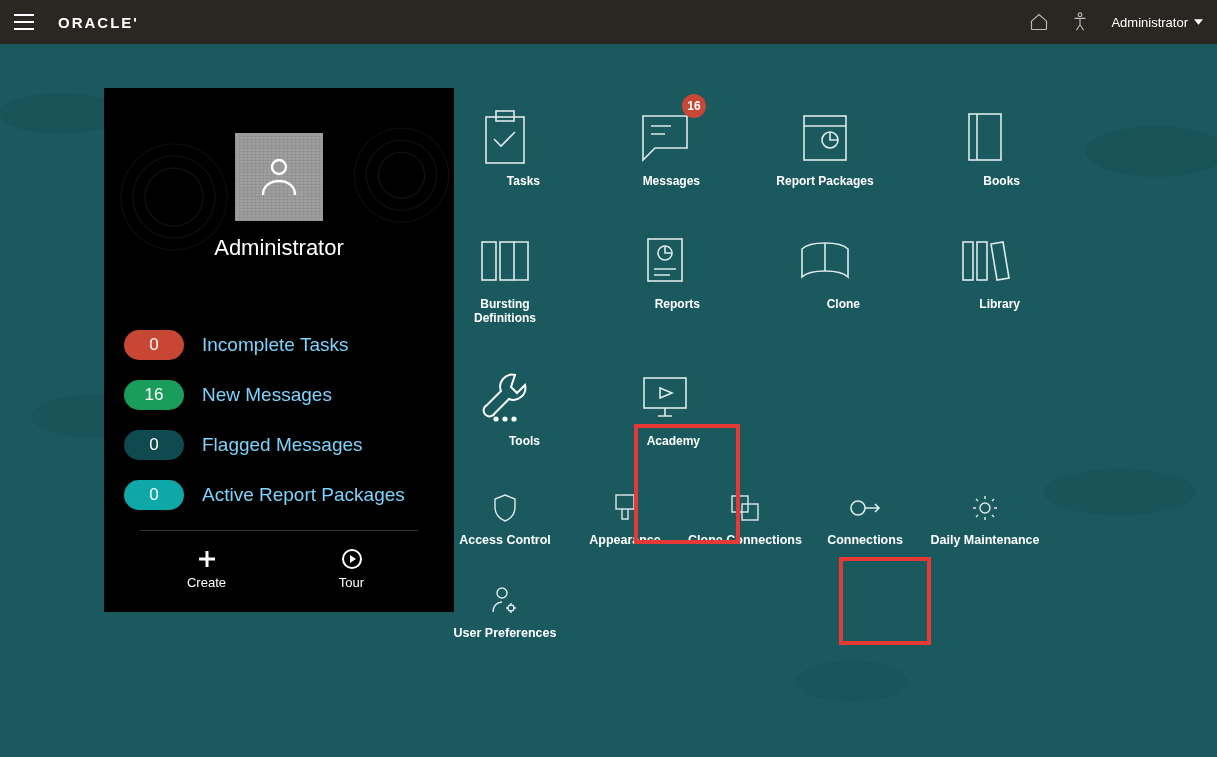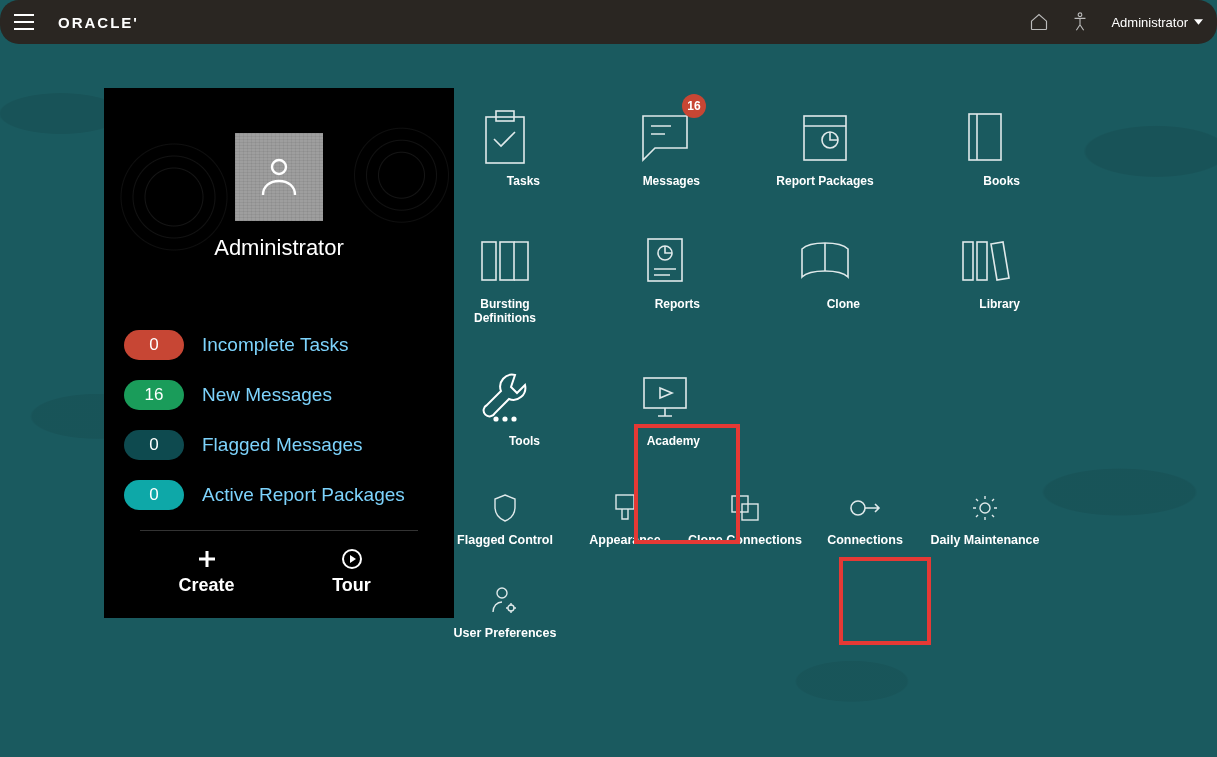--- a/index.html
+++ b/index.html
@@ -15,21 +15,21 @@
     radial-gradient(ellipse 130px 44px at 8% 55%, rgba(0,0,0,0.07) 50%, transparent 52%),
     radial-gradient(ellipse 150px 46px at 92% 65%, rgba(0,0,0,0.07) 50%, transparent 52%),
     radial-gradient(ellipse 110px 40px at 70% 90%, rgba(0,0,0,0.06) 50%, transparent 52%),
     linear-gradient(#1a5a5f,#1a5a5f);
 }
 
 
 .header {
   position: relative; z-index: 10;
   height: 44px; background: #2a2622; display: flex; align-items: center;
-  padding: 0 14px; color: #fff; border-radius: 19px;
+  padding: 0 14px; color: #fff;
 }
 .hamburger { cursor: pointer; margin-right: 24px; }
 .hamburger svg { display:block; }
 .brand { letter-spacing: 2px; font-size: 15px; font-weight: 600; }
 .header-right { margin-left: auto; display: flex; align-items: center; gap: 22px; }
 .header-right svg { display:block; cursor:pointer; }
 .user-dropdown { font-size: 13px; display:flex; align-items:center; gap:6px; cursor:pointer; }
 
 
 .profile-card {
@@ -65,21 +65,21 @@
 .pill.red { background:#c74634; }
 .pill.green { background:#1a9c5a; }
 .pill.teal-dark { background:#0e4a4f; }
 .pill.teal { background:#0ea8a8; }
 .stat-label { color:#7dd3fc; font-size: 19px; }
 
 .divider { height:1px; background: rgba(255,255,255,0.2); margin: 12px 16px 0; }
 .actions { display:flex; justify-content:space-around; padding: 18px 10px 22px; background: rgba(0,0,0,0.45); }
 .action { color:#fff; text-align:center; cursor:pointer; flex:1; }
 .action svg { display:block; margin:0 auto 6px; }
-.action-label { font-size: 18px; font-weight:700; }
+.action-label { font-size: 13px; font-weight:400; }
 
 
 .tiles {
   position: absolute; left: 470px; top: 106px; width: 700px; z-index:5;
 }
 .tile-row { display:flex; gap: 90px; margin-bottom: 40px; }
 .tile-row.sub { gap: 50px; margin-bottom: 34px; }
 .tile { width: 70px; text-align:center; cursor:pointer; position:relative; }
 .tile-icon { height: 62px; display:flex; align-items:center; justify-content:center; position:relative; }
 .tile-label { color:#fff; font-size: 12px; margin-top: 6px; font-weight:700; white-space:nowrap; left:50%; transform:translateX(-50%); position:relative; display:inline-block; }
@@ -288,21 +288,21 @@
     </div>
   </div>
 
   <div class="tile-row sub">
     <div class="tile sub">
       <div class="tile-icon">
           <svg width="26" height="30" viewBox="0 0 26 30" fill="none" stroke="#dfe9ea" stroke-width="1.4">
             <path d="M13 2l10 4v8c0 8-5 12-10 14C8 26 3 22 3 14V6z"></path>
           </svg>
         </div>
-      <div class="tile-label">Flagged Control</div>
+      <div class="tile-label">Access Control</div>
     </div>
     <div class="tile sub">
       <div class="tile-icon">
           <svg width="26" height="30" viewBox="0 0 26 30" fill="none" stroke="#dfe9ea" stroke-width="1.4">
             <rect x="4" y="2" width="18" height="14"></rect>
             <path d="M10 16v10h6V16"></path>
           </svg>
         </div>
       <div class="tile-label">Appearance</div>
     </div>

